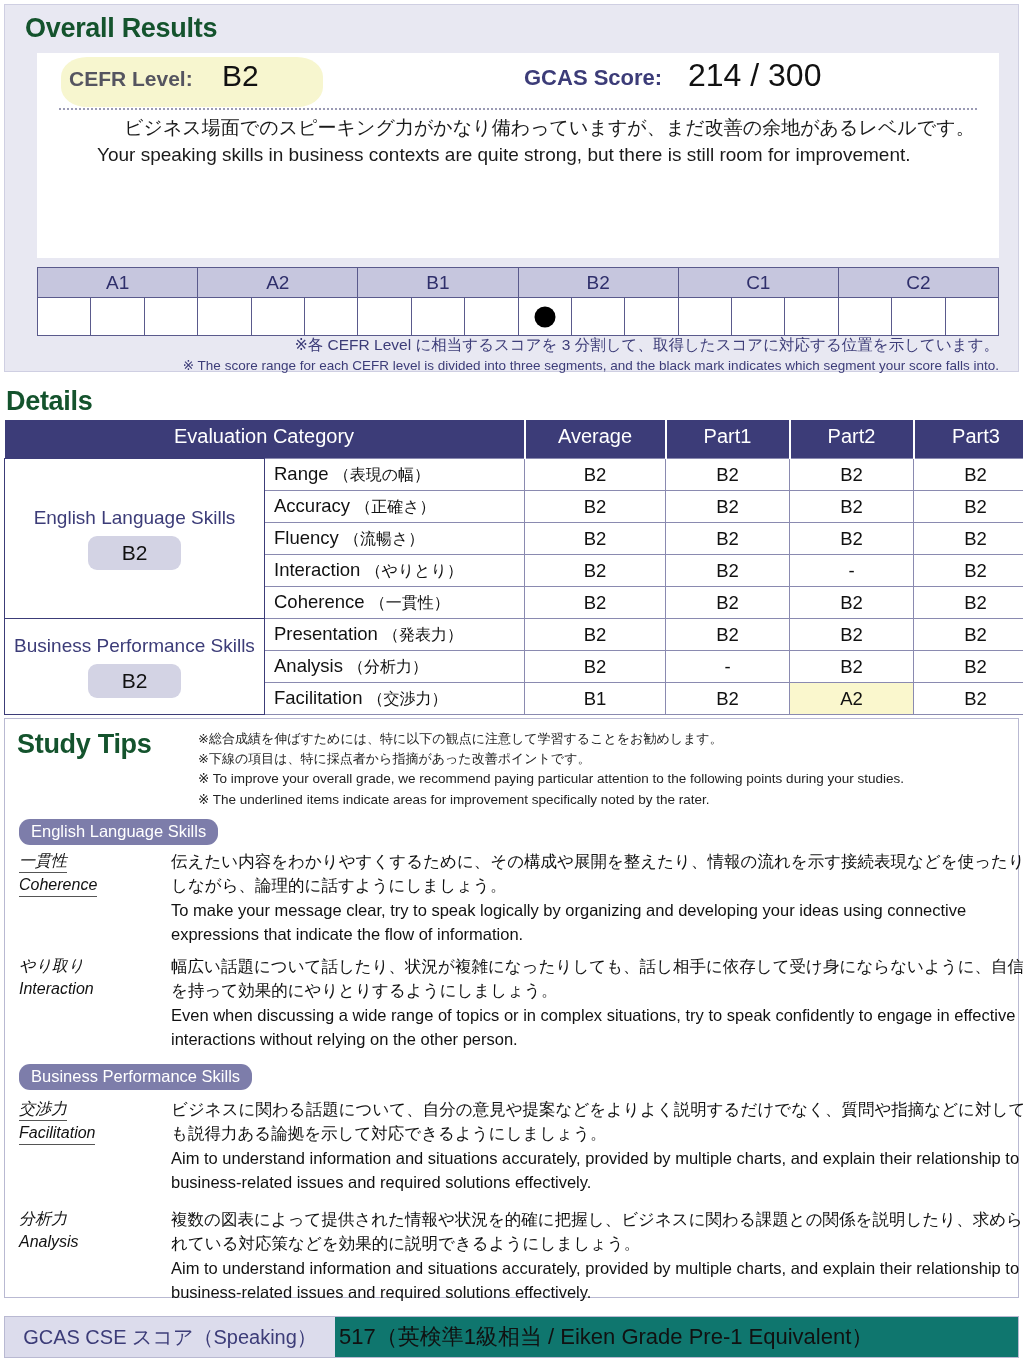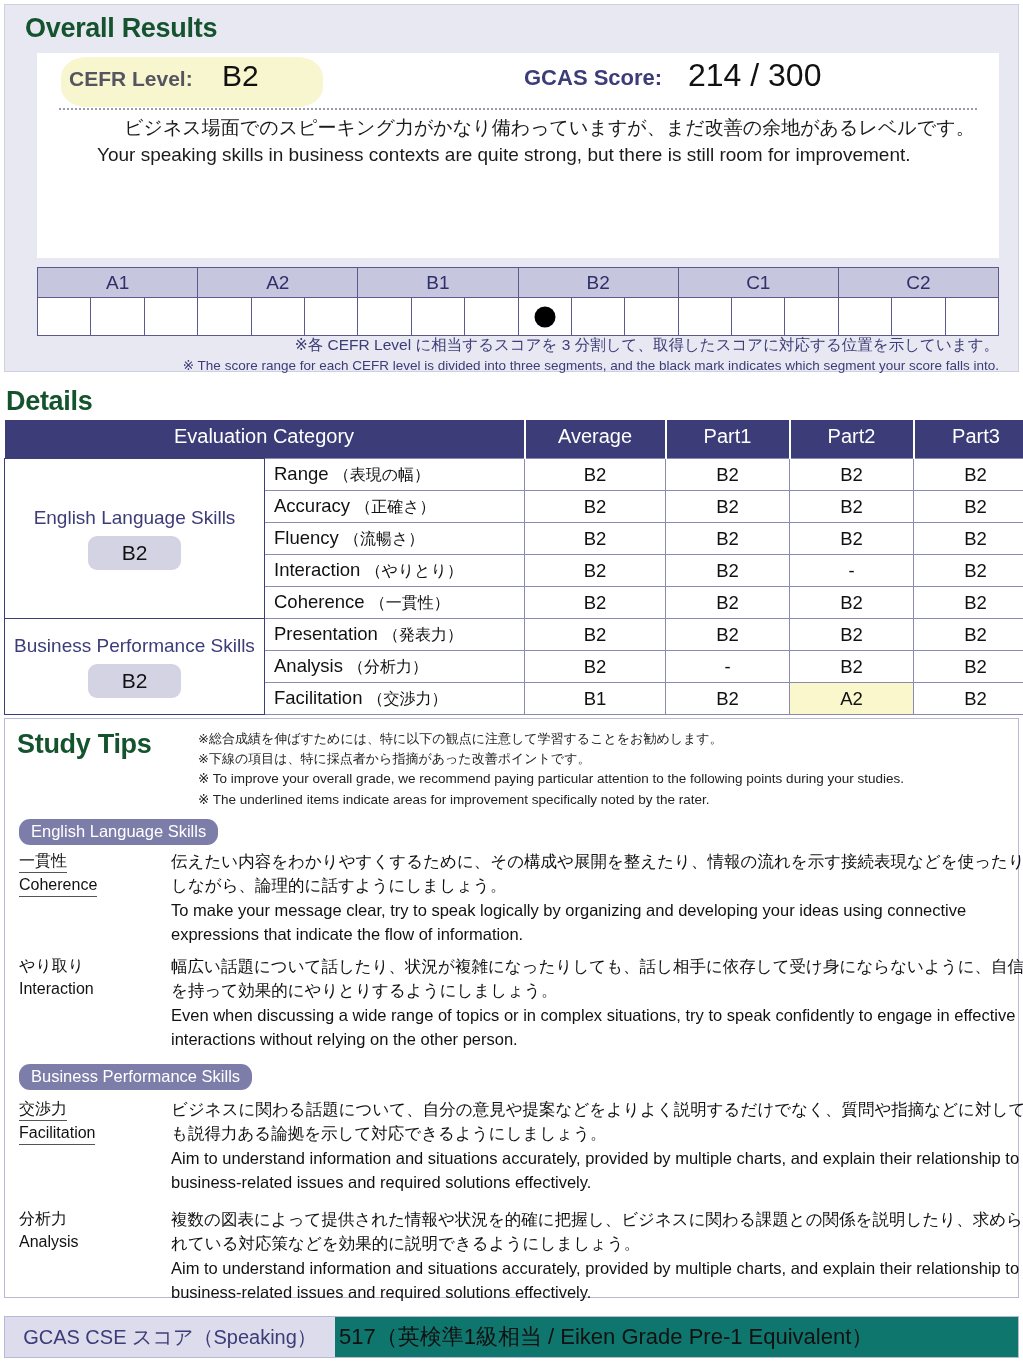--- a/index.html
+++ b/index.html
@@ -153,21 +153,21 @@
   .cat-badge{
     display:inline-block; background:#7d7daa; color:#fff;
     border-radius:11px; padding:3px 12px 4px;
     font-size:16.5px;
   }
   .badge-row{ position:absolute; left:14px; }
 
   .tip-item{ position:absolute; }
   .tip-label{
     position:absolute; left:0; top:0; width:150px;
-    font-size:16px; color:#111; line-height:1.45;
+    font-size:16px; color:#111; line-height:1.45;font-style:italic;
   }
   .tip-label .u{ display:inline-block; border-bottom:1.5px solid #555; }
   .tip-body{
     position:absolute; left:152px; top:0; width:860px;
     font-size:16.5px; line-height:1.48; color:#111;
   }
   .tip-body .en{ }
 
   
   .footer{

